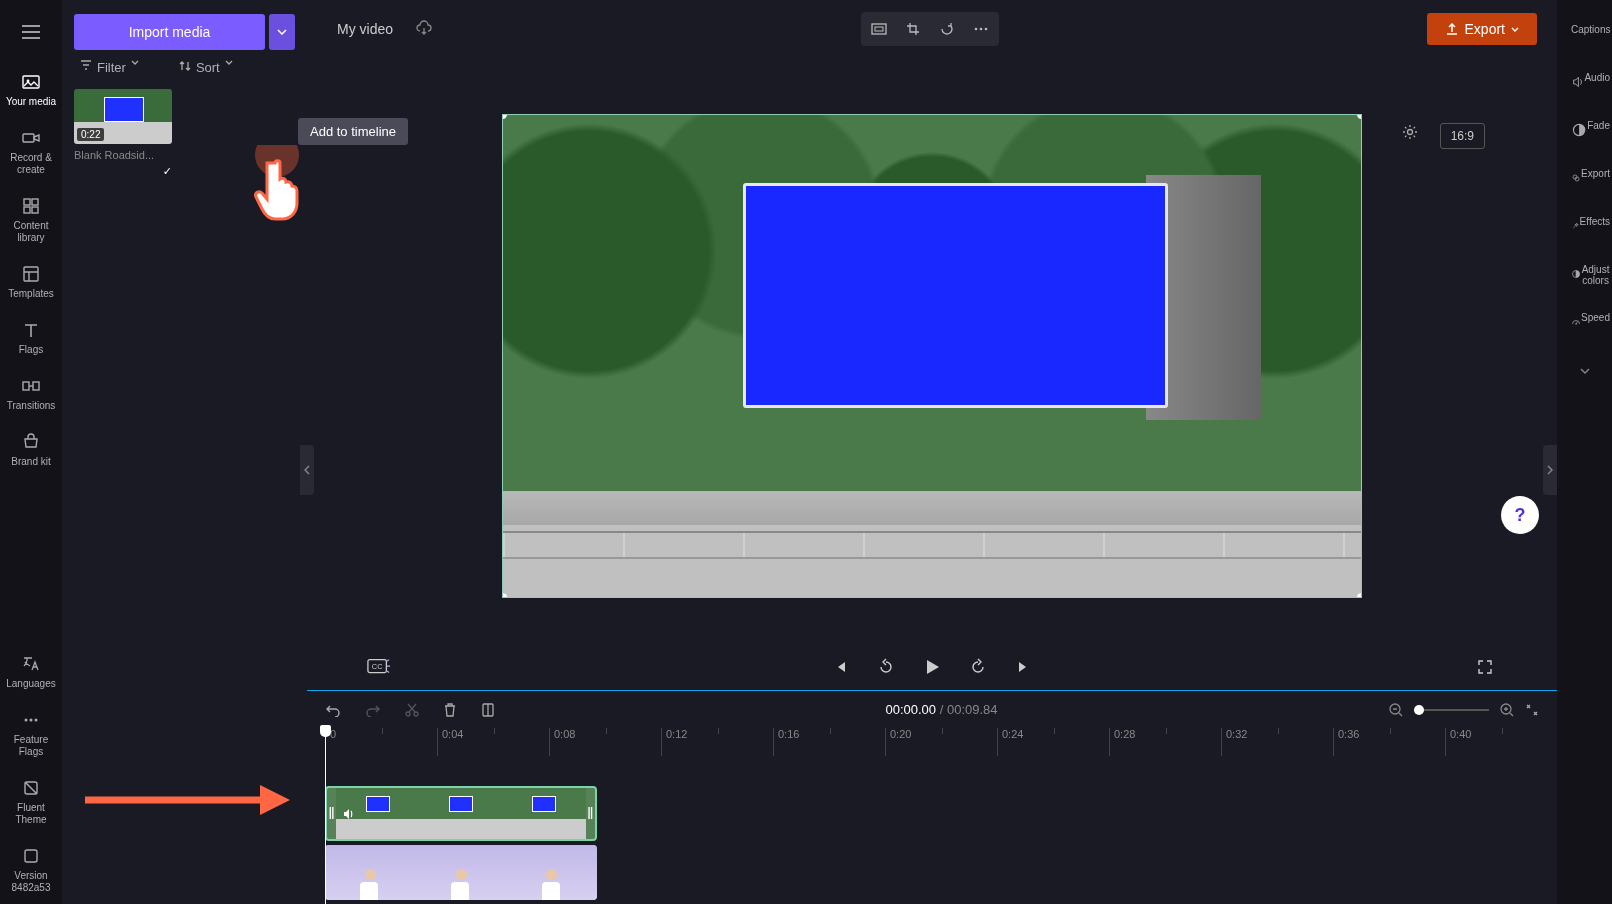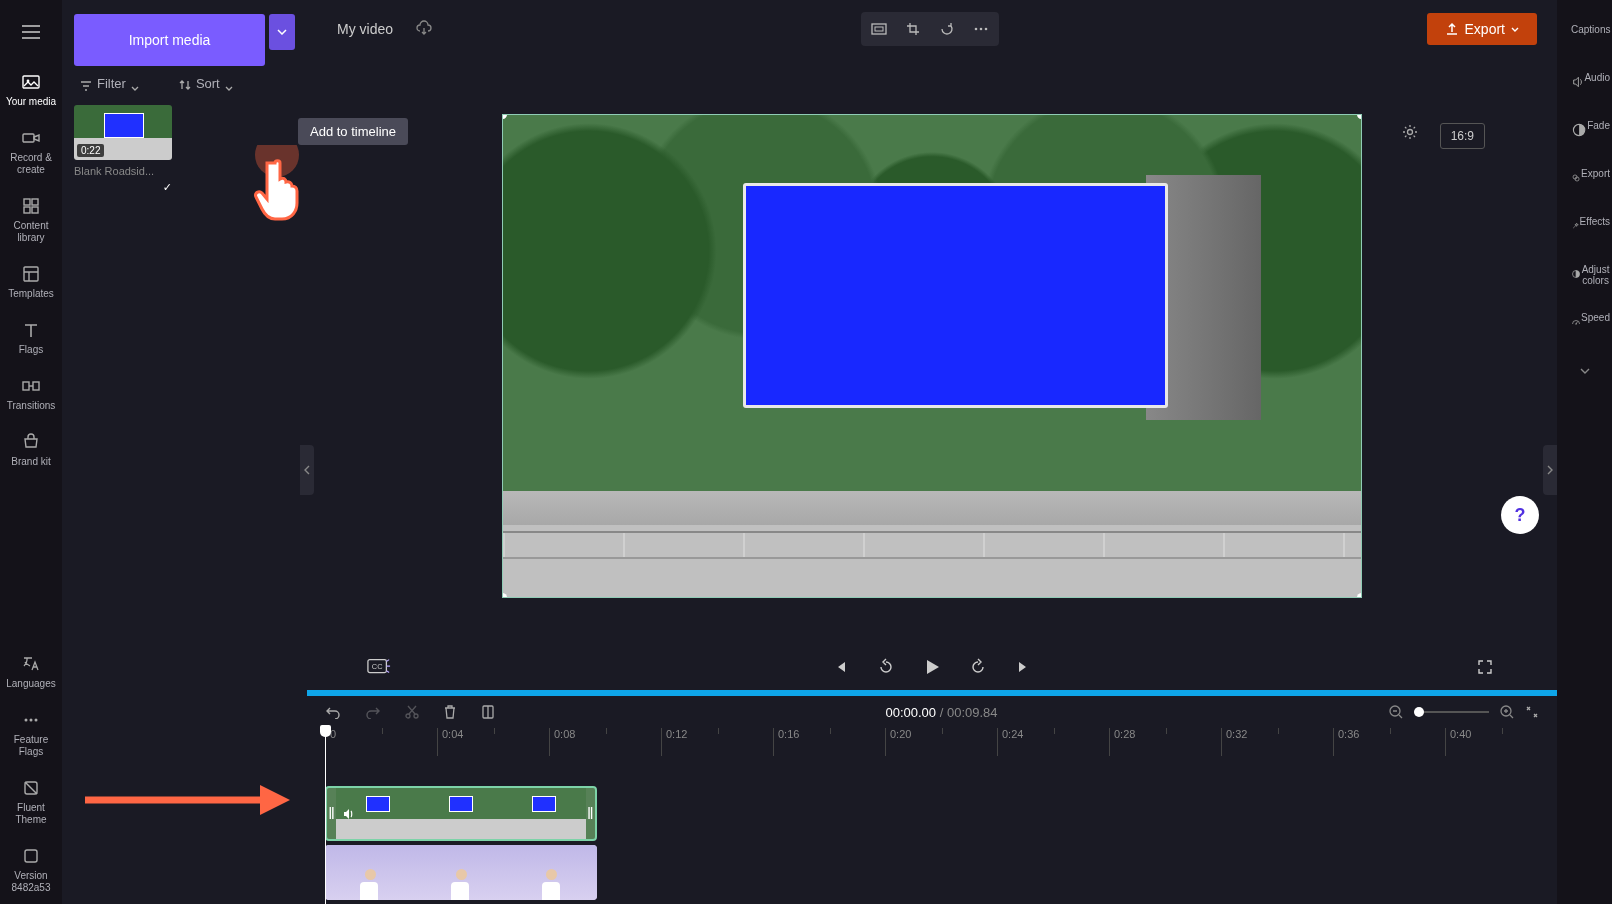--- a/index.html
+++ b/index.html
@@ -9,24 +9,24 @@
 .left-rail { width: 62px; background: #141219; display: flex; flex-direction: column; padding-top: 12px; }
 .hamburger { height: 40px; display: flex; align-items: center; justify-content: center; cursor: pointer; margin-bottom: 10px; }
 .rail-item { display: flex; flex-direction: column; align-items: center; padding: 10px 2px; cursor: pointer; color: #b0b0b8; font-size: 10px; text-align: center; line-height: 1.2; }
 .rail-item.active { color: #fff; }
 .rail-icon { width: 20px; height: 20px; margin-bottom: 4px; }
 .rail-spacer { flex: 1; }
 
 
 .media-panel { width: 245px; background: #1a1a24; padding: 14px 12px; flex-shrink: 0; }
 .import-row { display: flex; gap: 4px; margin-bottom: 10px; }
-.import-btn { flex: 1; background: #7a5cff; color: #fff; border: none; border-radius: 3px; height: 52px; font-size: 14px; cursor: pointer; }
+.import-btn { flex: 1; background: #7a5cff; color: #fff; border: none; border-radius: 3px; height: 36px; font-size: 14px; cursor: pointer; }
 .import-dd { width: 26px; background: #6b50e0; border: none; border-radius: 3px; height: 36px; display: flex; align-items: center; justify-content: center; cursor: pointer; color: #fff; }
 .filter-sort { display: flex; gap: 40px; margin-bottom: 14px; padding: 0 6px; }
-.fs-item { display: flex; align-items: flex-end; gap: 5px; color: #b0b0b8; font-size: 13px; cursor: pointer; }
+.fs-item { display: flex; align-items: flex-start; gap: 5px; color: #b0b0b8; font-size: 13px; cursor: pointer; }
 
 .media-grid { display: flex; flex-wrap: wrap; }
 .media-thumb { width: 98px; position: relative; }
 .thumb-img { width: 98px; height: 55px; border-radius: 3px; position: relative; overflow: hidden; }
 .thumb-img.roadside { background: linear-gradient(to bottom, #3a6b3a 0%, #3a6b3a 60%, #ccc 60%, #ccc 100%); }
 .thumb-billboard { position: absolute; top: 8px; left: 30px; width: 40px; height: 25px; background: #2030ff; border: 1px solid #fff; }
 .thumb-img.woman { background: linear-gradient(to bottom, #c0b8e8 0%, #d8d0f0 100%); display: flex; align-items: flex-end; justify-content: center; }
 .thumb-person { width: 30px; height: 40px; position: relative; }
 .thumb-head { width: 16px; height: 16px; background: #e8c8a8; border-radius: 50%; margin: 0 auto 2px; }
 .thumb-body { width: 28px; height: 20px; background: #fff; border-radius: 6px 6px 0 0; }
@@ -63,21 +63,21 @@
 .handle.tr { top: -5px; right: -5px; }
 .handle.bl { bottom: -5px; left: -5px; }
 .handle.br { bottom: -5px; right: -5px; }
 
 .playback-bar { height: 46px; display: flex; align-items: center; justify-content: center; gap: 22px; position: relative; padding: 0 60px; }
 .pb-left { position: absolute; left: 60px; }
 .pb-right { position: absolute; right: 60px; }
 .pb-btn { width: 24px; height: 24px; display: flex; align-items: center; justify-content: center; cursor: pointer; color: #ccc; }
 
 
-.timeline-header { height: 38px; display: flex; align-items: center; padding: 0 18px; gap: 24px; border-top: 6px solid #0ea5e9; }
+.timeline-header { height: 38px; display: flex; align-items: center; padding: 0 18px; gap: 24px; border-top: 1px solid #0ea5e9; }
 .th-btn { color: #888; cursor: pointer; }
 .th-btn.disabled { opacity: 0.4; }
 .time-display { flex: 1; text-align: center; font-size: 13px; }
 .time-current { color: #fff; }
 .time-total { color: #888; }
 .zoom-controls { display: flex; align-items: center; gap: 10px; }
 .zoom-slider { width: 75px; height: 2px; background: #555; position: relative; }
 .zoom-thumb { position: absolute; top: -4px; left: 0; width: 10px; height: 10px; background: #fff; border-radius: 50%; }
 
 .ruler { height: 28px; display: flex; padding-left: 18px; position: relative; }

